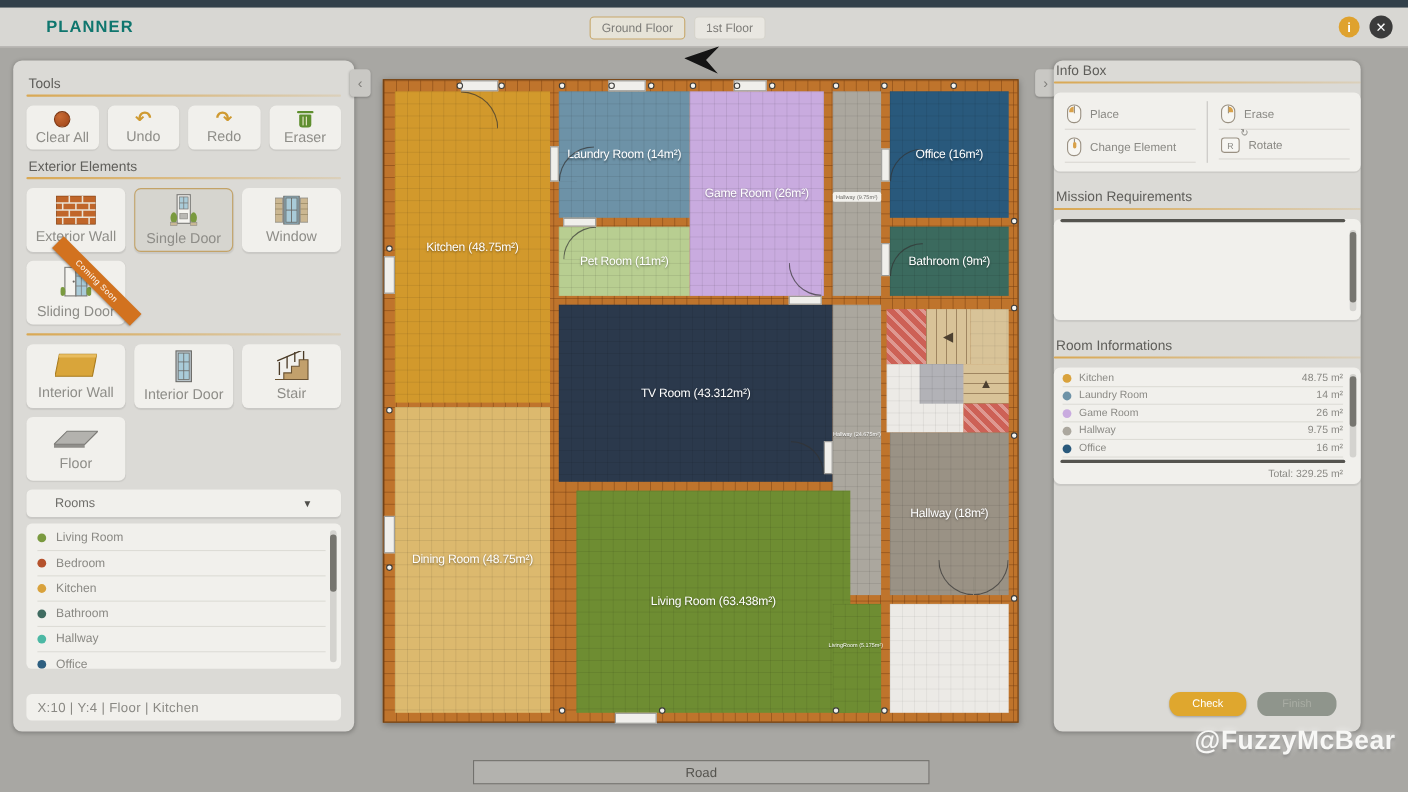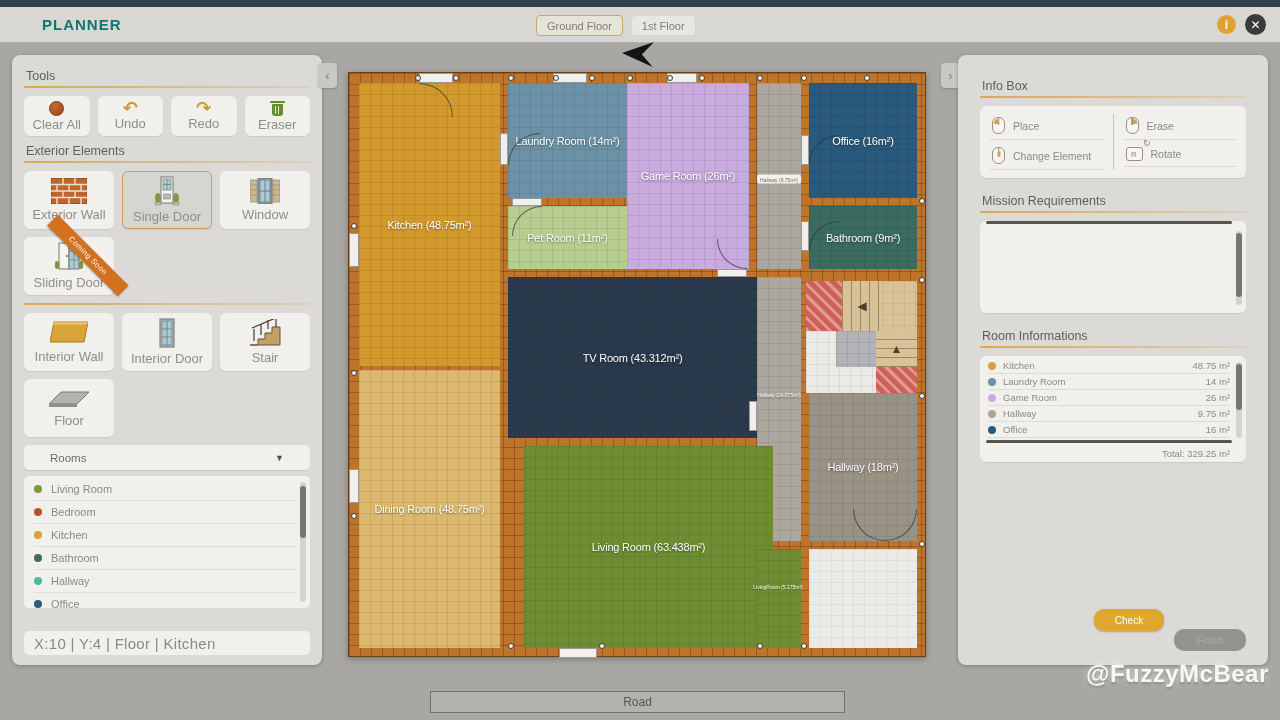--- a/index.html
+++ b/index.html
@@ -14,21 +14,21 @@
   .tabs { position:absolute; left:536px; top:8px; display:flex; gap:8px; }
   .tab { height:21px; padding:0 10px; font-size:11px; color:#7d7c78; background:#e9e7e1; border:1px solid #d5d3cb; border-radius:4px; display:flex; align-items:center; }
   .tab.active { background:#e6e3d8; border:1px solid #c7a86b; }
   .hdr-icons { position:absolute; right:14px; top:7px; display:flex; gap:9px; align-items:center; }
   .info-circle { width:19px; height:19px; border-radius:50%; background:#dfa22e; color:#fff; font-size:12px; font-weight:bold; display:flex; align-items:center; justify-content:center; }
   .close-circle { width:21px; height:21px; border-radius:50%; background:#3b3b3b; color:#fff; font-size:12px; font-weight:bold; display:flex; align-items:center; justify-content:center; }
 
   
   .panel { position:absolute; background:#dbdad6; border-radius:8px; box-shadow:0 1px 4px rgba(0,0,0,.25); }
   #left-panel  { left:12px;  top:55px; width:310px; height:610px; padding:12px; }
-  #right-panel { left:958px; top:55px; width:310px; height:610px; padding:22px; }
+  #right-panel { left:958px; top:55px; width:279px; height:610px; padding:0; }
 
   .section-title { font-size:12.5px; color:#5f5e5a; margin:2px 0 3px 2px; }
   .section-rule { height:2px; background:linear-gradient(90deg,#d9a853,#d9a85333); margin-bottom:8px; border-radius:1px; }
 
   .btn-row { display:flex; gap:8px; margin-bottom:8px; }
   .tool-btn { flex:1; height:40px; background:#f1f0ec; border-radius:6px; display:flex; flex-direction:column; align-items:center; justify-content:center; gap:1px; box-shadow:0 1px 1px rgba(0,0,0,.08); position:relative; }
   .tool-btn .lbl, .elem-btn .lbl { font-size:13px; color:#8e8d88; }
   .elem-btn { width:90px; height:58px; background:#f1f0ec; border-radius:6px; display:flex; flex-direction:column; align-items:center; justify-content:center; gap:3px; box-shadow:0 1px 1px rgba(0,0,0,.08); position:relative; }
   .elem-btn.sel { background:#d6d5cf; border:1.5px solid #c3a368; }
 
@@ -44,21 +44,21 @@
   
   .dropdown { height:25px; background:#f1f0ec; border-radius:5px; display:flex; align-items:center; justify-content:space-between; padding:0 26px; margin:4px 0 6px 0; box-shadow:0 1px 1px rgba(0,0,0,.08); }
   .dropdown .dd-label { font-size:11.5px; color:#6e6d69; }
   .dropdown .caret { font-size:9px; color:#4f4e4a; }
   .rooms-list { position:relative; height:132px; background:#f1f0ec; border-radius:5px; overflow:hidden; padding:2px 14px 0 10px; }
   .room-row { height:23px; display:flex; align-items:center; gap:9px; border-bottom:1px solid #dddcd6; }
   .dot { width:8px; height:8px; border-radius:50%; flex:none; }
   .room-row-label { font-size:11px; color:#8a8984; }
   .vscroll { position:absolute; right:4px; top:6px; width:6px; bottom:6px; background:#d4d3cf; border-radius:3px; }
   .vthumb { position:absolute; left:0; width:6px; background:#76756f; border-radius:3px; }
-  .status-bar { position:absolute; left:12px; right:12px; bottom:10px; height:24px; background:#f1f0ec; border-radius:5px; display:flex; align-items:center; padding:0 10px; font-size:15px; color:#8a8984; letter-spacing:.3px; }
+  .status-bar { position:absolute; left:12px; right:12px; bottom:10px; height:24px; background:#f1f0ec; border-radius:5px; display:flex; align-items:center; padding:0 10px; font-size:12px; color:#8a8984; letter-spacing:.3px; }
 
   
   .info-card { background:#f1f0ec; border-radius:6px; padding:8px 10px; display:flex; box-shadow:0 1px 1px rgba(0,0,0,.08); }
   .info-col { flex:1; display:flex; flex-direction:column; gap:4px; }
   .info-col.first { border-right:1px solid #c6c5c1; padding-right:10px; margin-right:10px; }
   .info-item { display:flex; align-items:center; gap:8px; border-bottom:1px solid #d9d8d2; padding:3px 0 5px 2px; }
   .info-item .ilabel { font-size:10.5px; color:#8a8984; }
   .mouse { width:13px; height:17px; border:1.5px solid #9a9183; border-radius:6px; position:relative; background:#f7f6f2; flex:none; }
   .mouse::before { content:""; position:absolute; left:50%; top:0; width:1.5px; height:7px; background:#9a9183; transform:translateX(-50%); }
   .mouse.left::after  { content:""; position:absolute; left:1px; top:1px; width:4px; height:5px; background:#d9a24a; border-radius:4px 0 0 0; }
@@ -73,21 +73,21 @@
   #roominfo-pane { height:106px; padding:2px 16px 0 8px; }
   .ri-row { height:16px; display:flex; align-items:center; gap:7px; border-bottom:1px solid #dddcd6; }
   .ri-name { font-size:9.5px; color:#8a8984; }
   .ri-area { margin-left:auto; font-size:9.5px; color:#8a8984; }
   .ri-total-sep { position:absolute; left:6px; right:14px; bottom:19px; height:3px; background:#55544f; border-radius:2px; }
   .ri-total { position:absolute; right:16px; bottom:3px; font-size:9.5px; color:#8a8984; }
 
   .action-btns { position:absolute; right:22px; bottom:14px; display:flex; gap:10px; }
   .btn { height:22px; border-radius:10px; font-size:10px; display:flex; align-items:center; justify-content:center; }
   .btn.check { width:70px; background:#dfa72e; color:#fff; box-shadow:0 1px 2px rgba(0,0,0,.25); }
-  .btn.finish { width:72px; background:#8f958c; color:#a9ada4;margin-top:20px; }
+  .btn.finish { width:72px; background:#8f958c; color:#a9ada4; }
 
   
   .chev { position:absolute; width:19px; height:25px; background:#c9c8c4; border-radius:4px; color:#807f7b; font-size:13px; display:flex; align-items:center; justify-content:center; box-shadow:0 1px 2px rgba(0,0,0,.2); }
   #chev-left { left:318px; top:63px; }
   #chev-right { left:941px; top:63px; }
 
   #plan { position:absolute; left:348px; top:72px; width:578px; height:585px;
     background-color:#bf742c;
     background-image:linear-gradient(rgba(116,60,16,.5) 1px,transparent 1px),linear-gradient(90deg,rgba(116,60,16,.5) 1px,transparent 1px);
     background-size:11px 11px; border:1px solid #6b3f14; box-shadow:0 2px 6px rgba(0,0,0,.3); }

